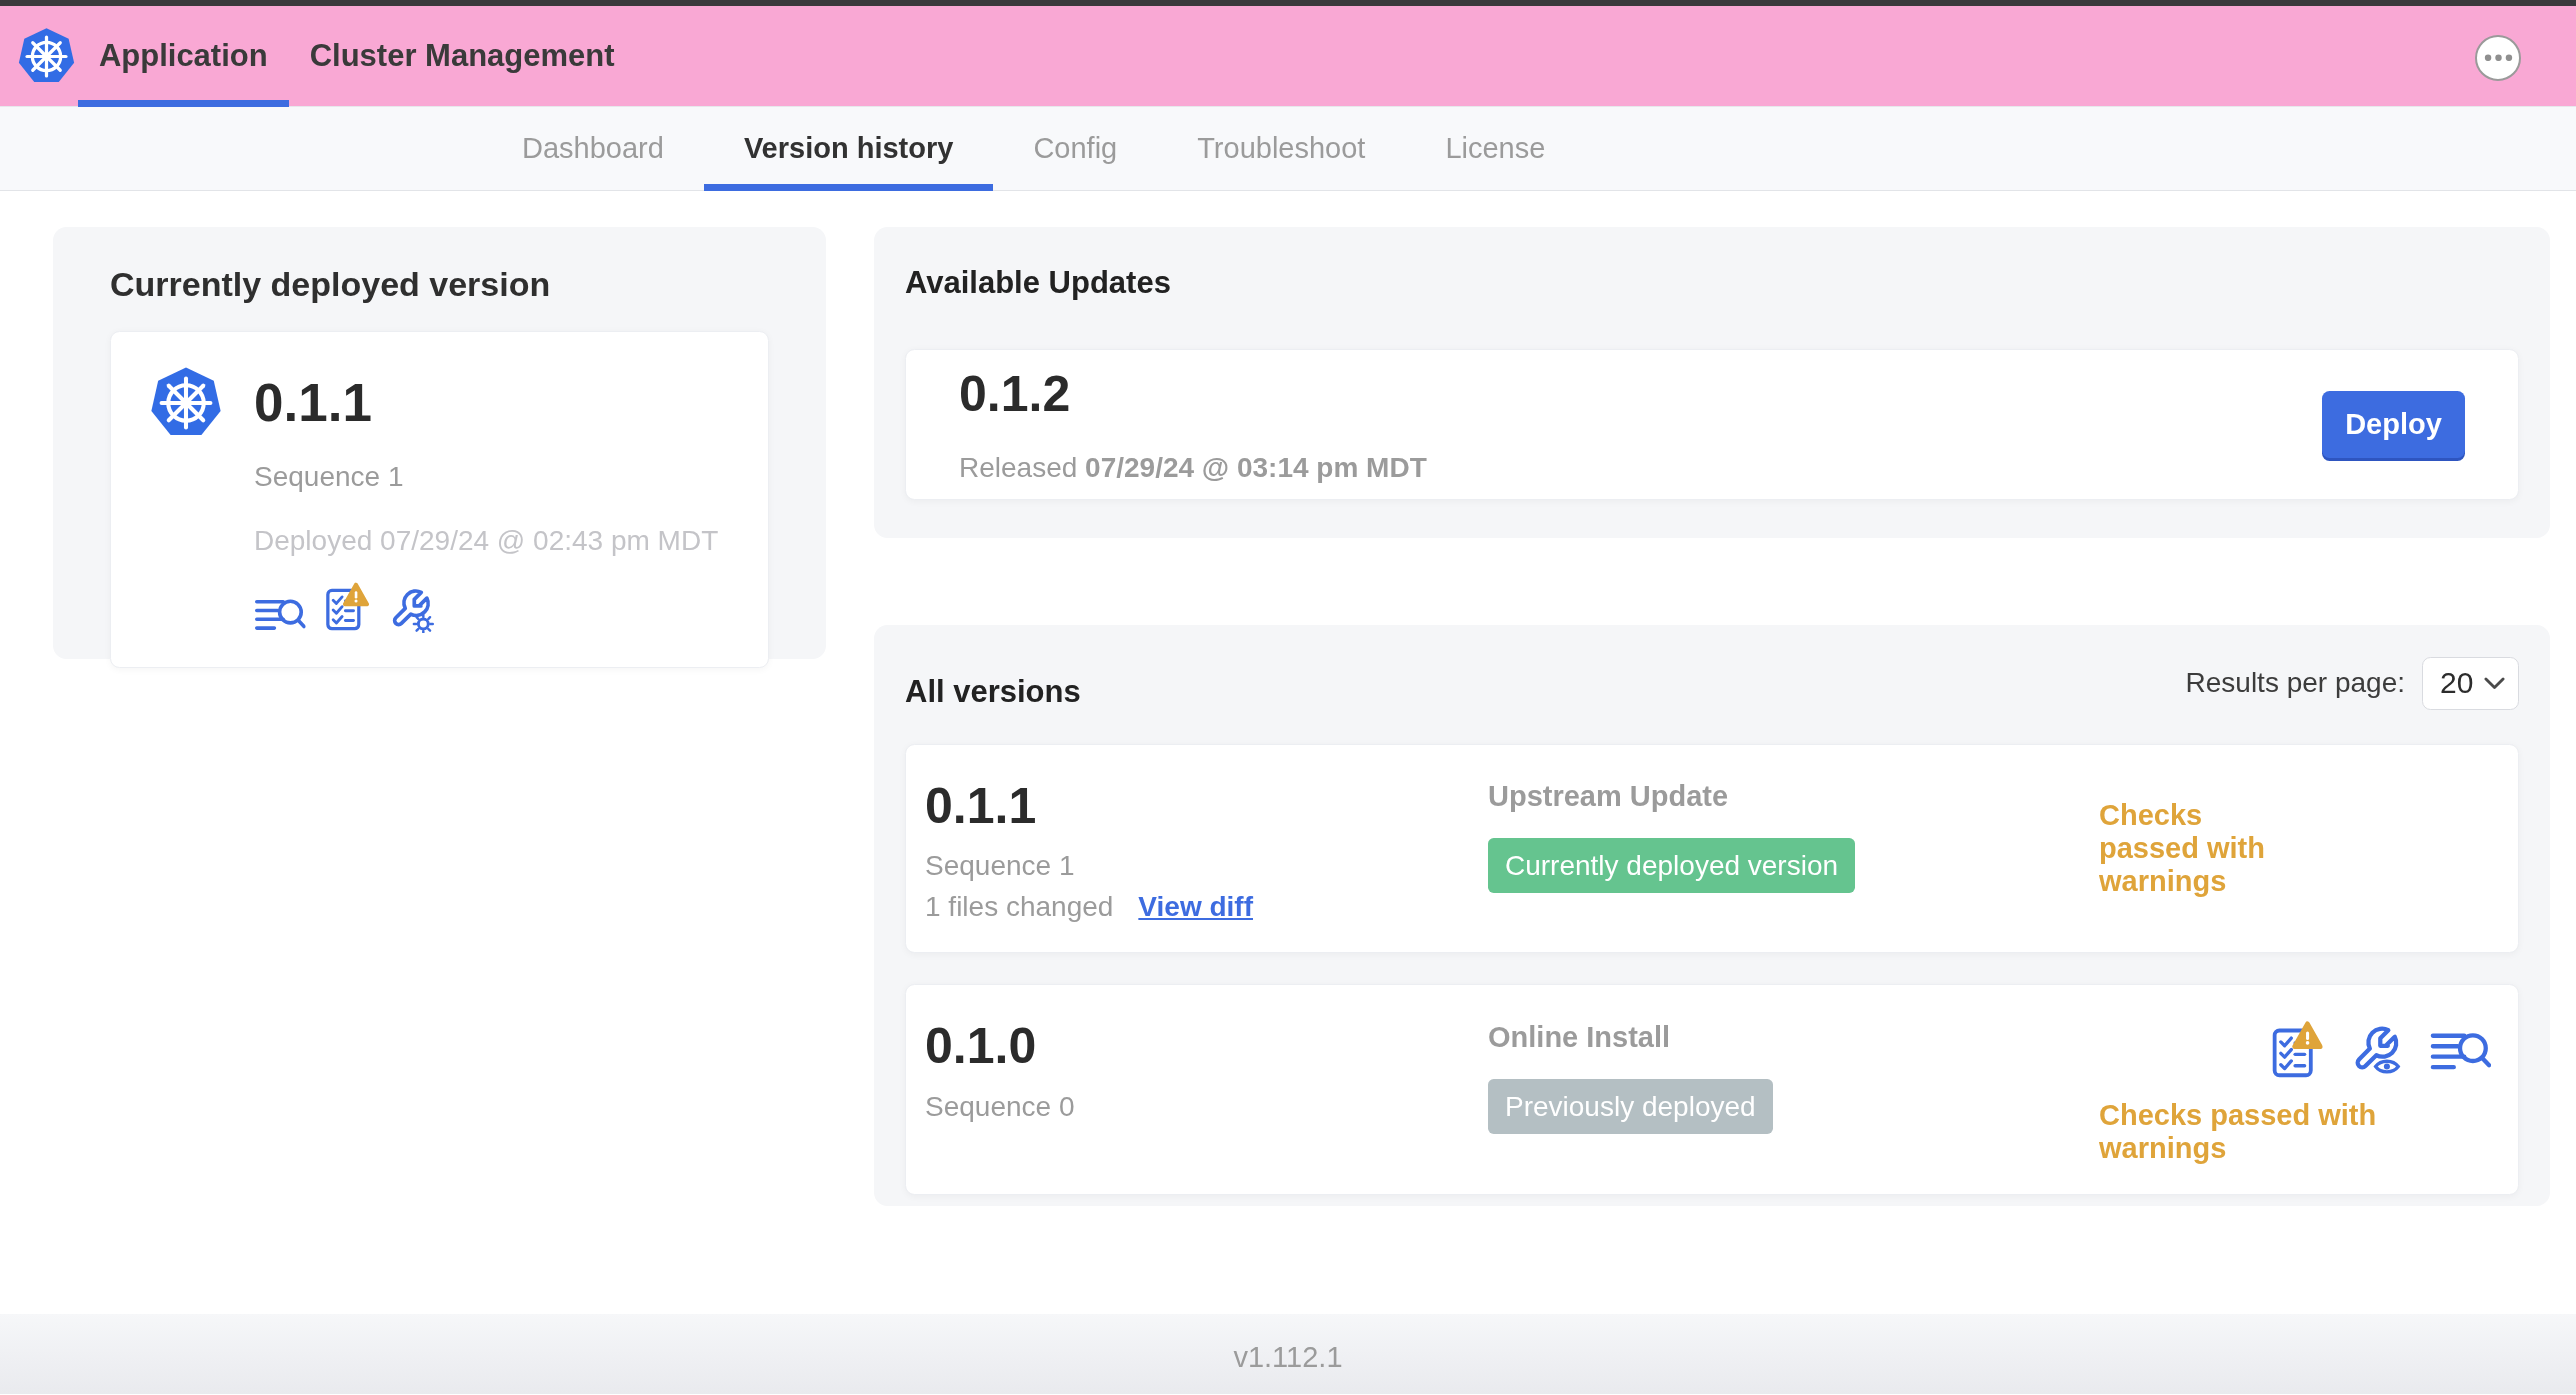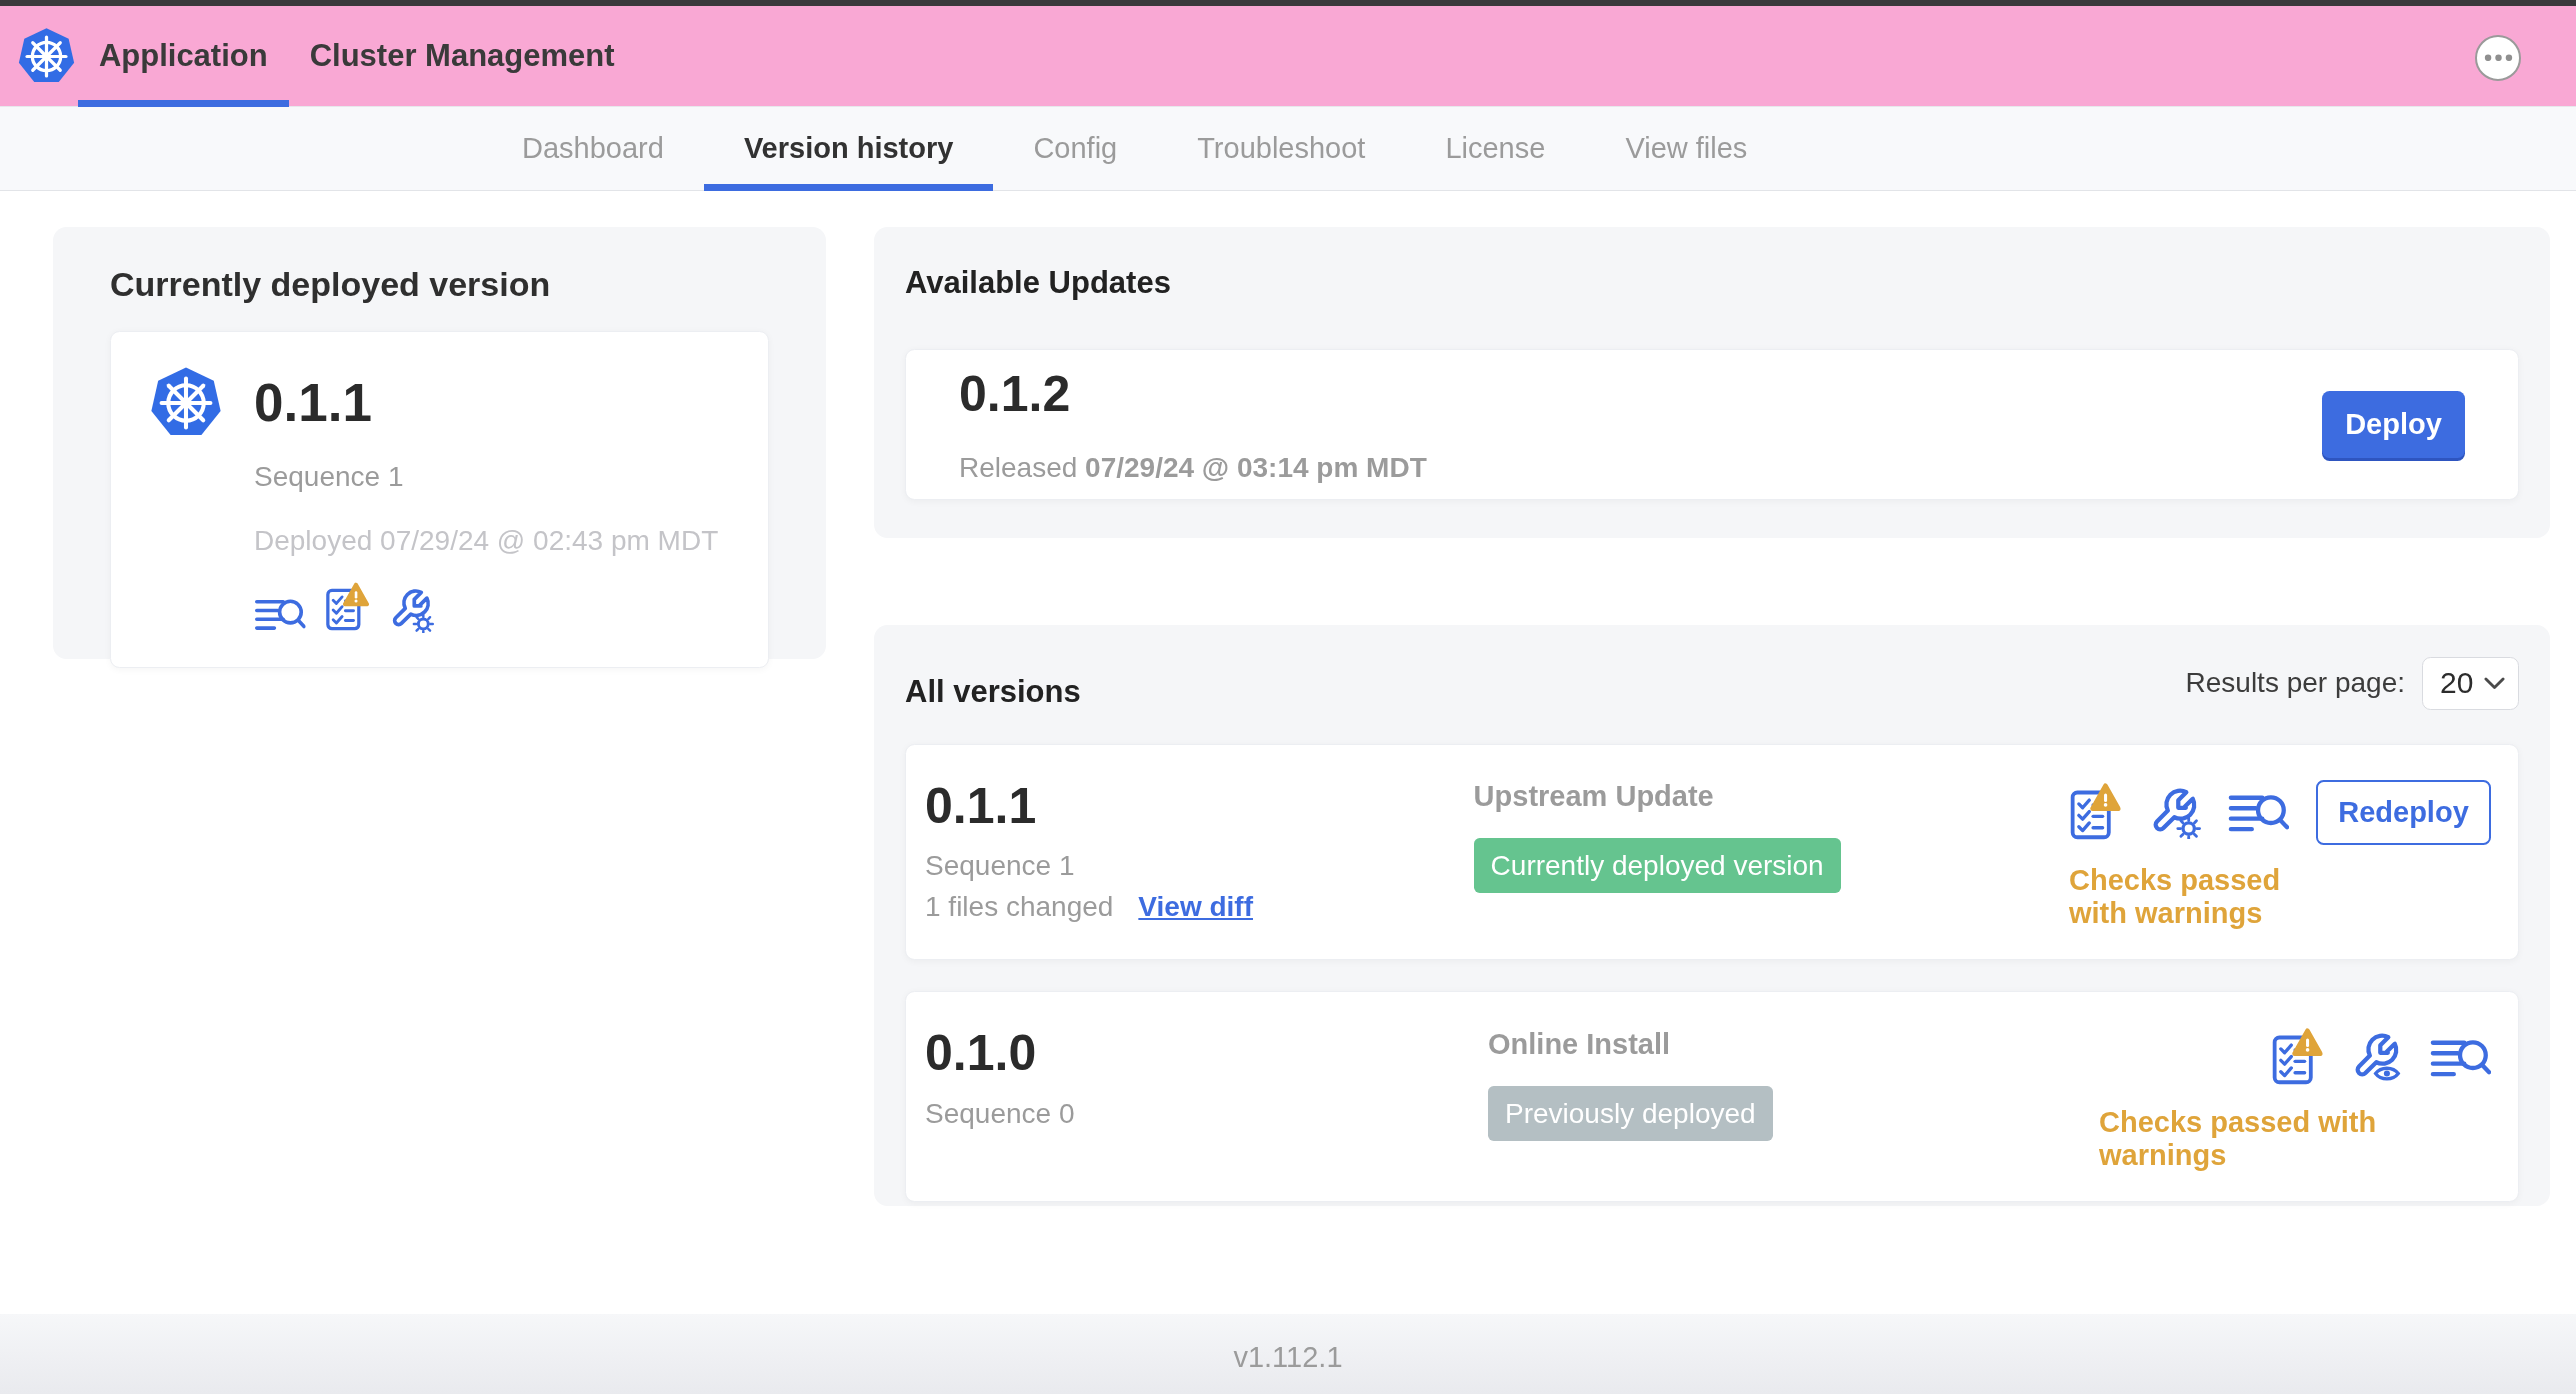--- a/index.html
+++ b/index.html
@@ -179,23 +179,20 @@
       </div>
     <div class="snav">
         <span>Config</span>
       </div>
     <div class="snav">
         <span>Troubleshoot</span>
       </div>
     <div class="snav">
         <span>License</span>
       </div>
-    <div class="snav">
-        <span>View files</span>
-      </div>
   </div>
 
   <div class="main">
 
     <section class="card left">
       <h2>Currently deployed version</h2>
       <div class="inner cv">
         <svg class="cv-logo" viewBox="0 0 78 78" width="74" height="74">
             <use href="#i-k8s"></use>
           </svg>
@@ -252,32 +249,20 @@
             <div class="v-files">
               <span>1 files changed</span>
               <a class="viewdiff">View diff</a>
             </div>
           </div>
           <div class="colM">
             <div class="src">Upstream Update</div>
             <span class="badge green">Currently deployed version</span>
           </div>
           <div class="colR">
-            <div class="actions">
-              <svg class="icon pre" viewBox="0 0 54 62" width="52" height="59">
-                  <use href="#i-preflight"></use>
-                </svg>
-              <svg class="icon wr" viewBox="0 0 56 56" width="53" height="53">
-                  <use href="#i-wrench-gear"></use>
-                </svg>
-              <svg class="icon notes" viewBox="0 0 64 46" width="61" height="44">
-                  <use href="#i-notes"></use>
-                </svg>
-              <button class="btn-outline">Redeploy</button>
-            </div>
             <div class="status">Checks passed with warnings</div>
           </div>
         </div>
 
         <div class="inner vrow">
           <div class="colL">
             <div class="v-num">0.1.0</div>
             <div class="v-seq">Sequence 0</div>
           </div>
           <div class="colM">

